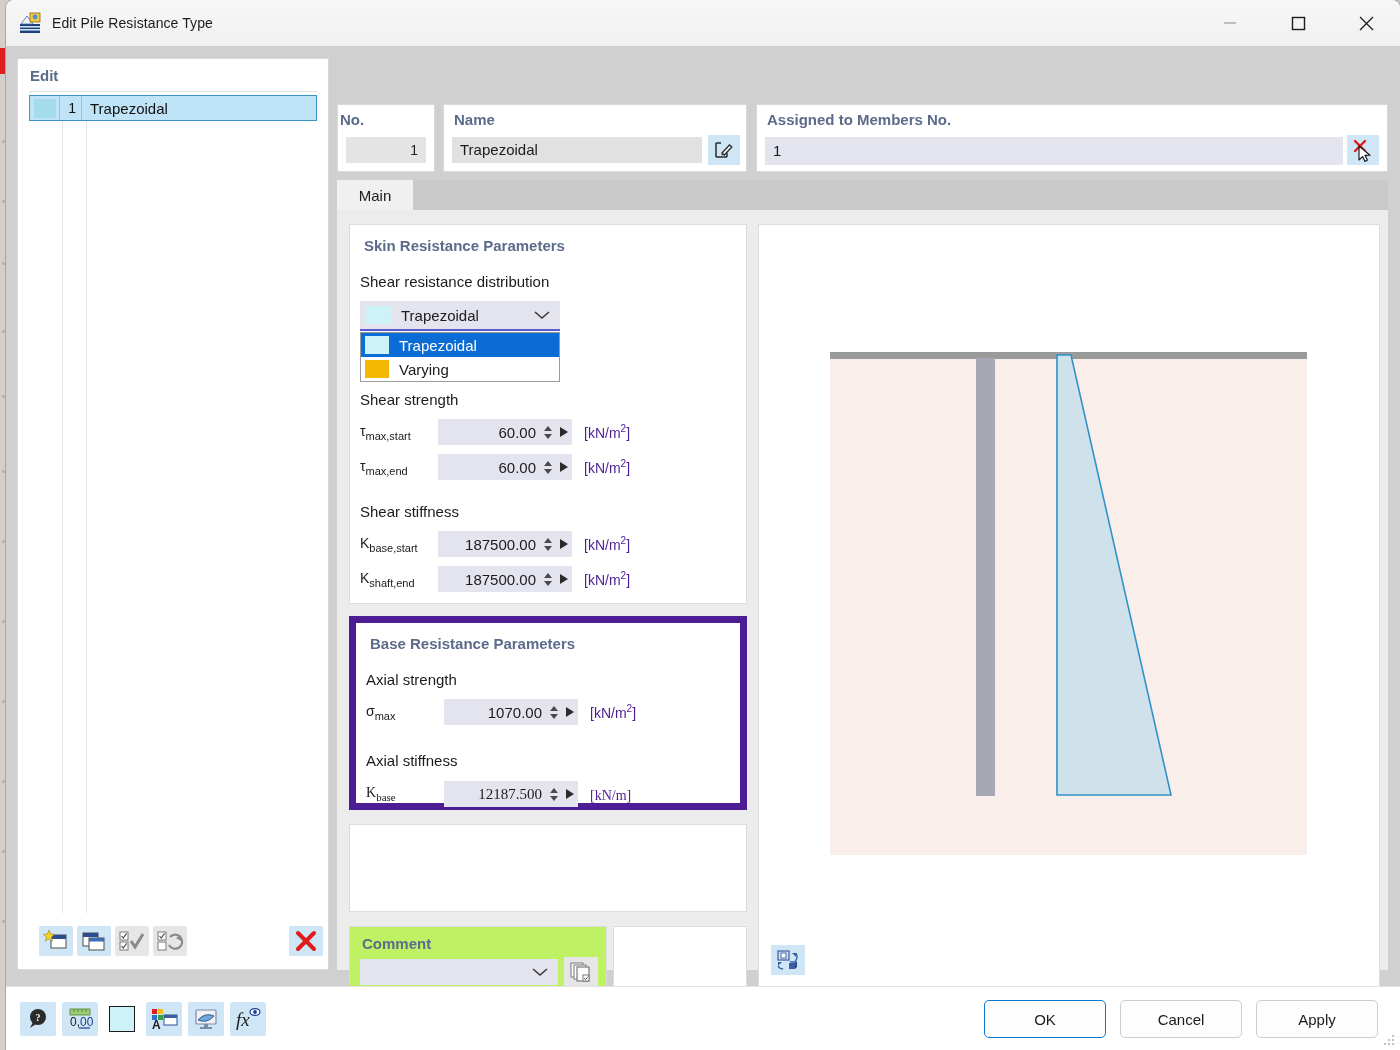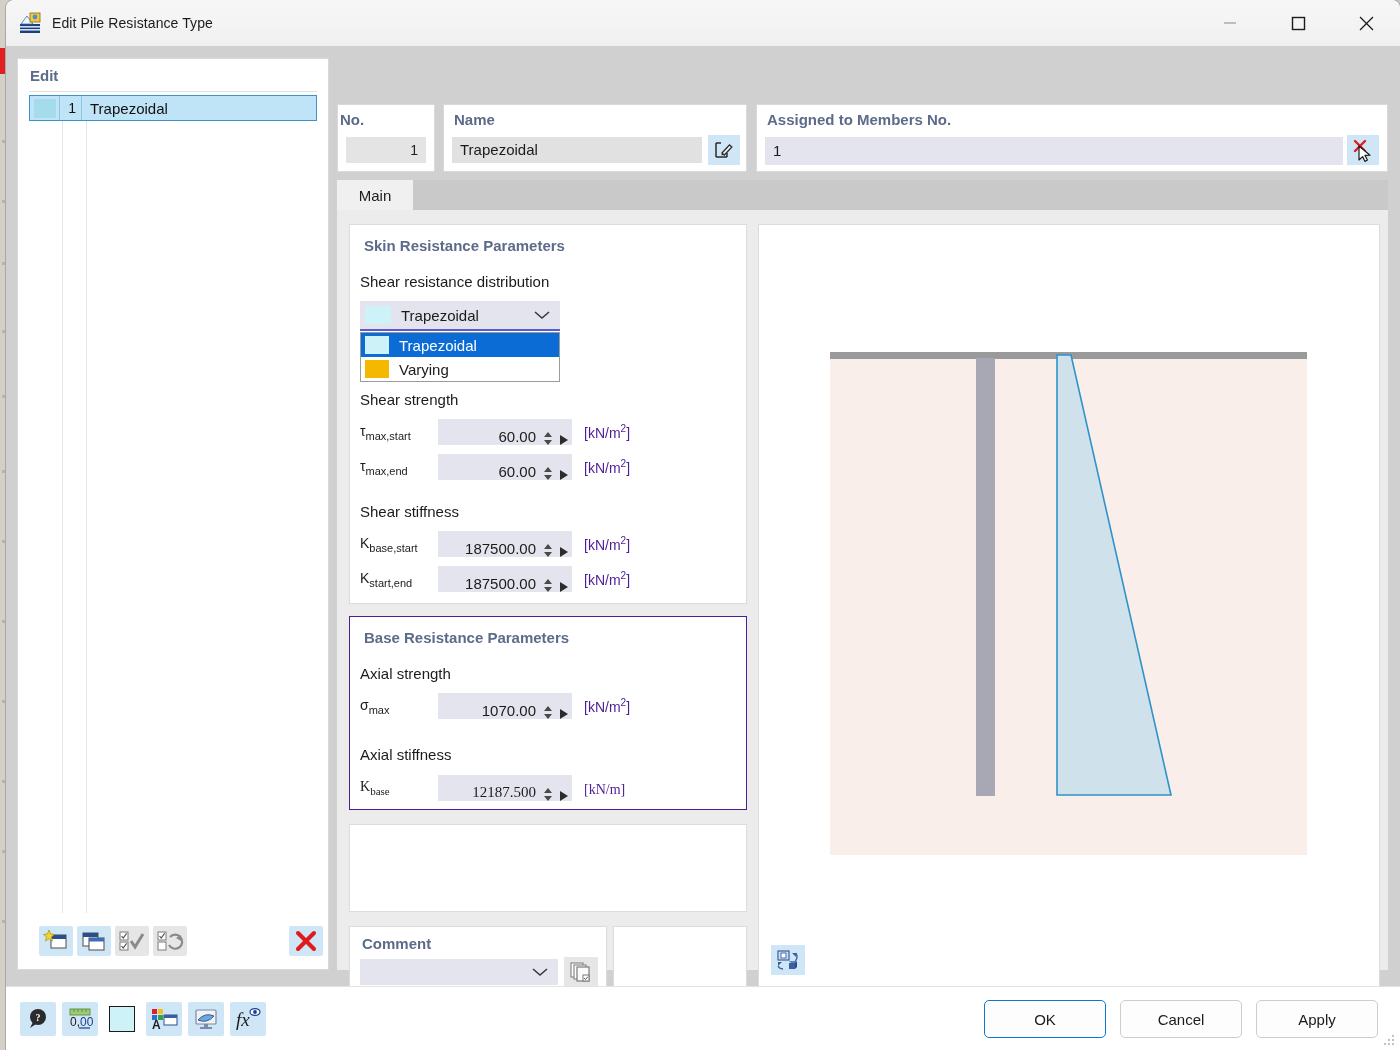--- a/index.html
+++ b/index.html
@@ -151,44 +151,44 @@
     position: absolute; left: 331px; top: 164px; width: 1051px; height: 760px;
     background: #ececec;
   }
 
   .skin-panel {
     position: absolute; left: 12px; top: 14px; width: 398px; height: 380px;
     background: #fff; border: 1px solid #dcdcdc;
   }
   .base-panel {
     position: absolute; left: 12px; top: 406px; width: 398px; height: 194px;
-    background: #fff; border: 1px solid #4c1d95;
+    background: #fff; border: 7px solid #4c1d95;
   }
   .blank-panel {
     position: absolute; left: 12px; top: 614px; width: 398px; height: 88px;
     background: #fff; border: 1px solid #dcdcdc;
   }
   .comment-panel {
     position: absolute; left: 12px; top: 716px; width: 258px; height: 62px;
-    background: #ffffff; border: 1px solid #dcdcdc;
+    background: #bef264; border: 1px solid #dcdcdc;
   }
   .comment-side-panel {
     position: absolute; left: 276px; top: 716px; width: 134px; height: 62px;
     background: #fff; border: 1px solid #dcdcdc;
   }
 
   .sect-title { padding: 12px 8px 0 14px; }
   .grp-label { font-size: 15px; color: #1b1b1b; }
 
   .field-row { position: absolute; display: flex; align-items: center; }
   .f-label { font-size: 14px; color: #1b1b1b; width: 78px; }
   .f-label sub { font-size: 11px; }
   .spin {
     width: 134px; height: 26px; background: #e4e4ee;
-    display: flex; align-items: flex-end; position: relative;
+    display: flex; align-items: center; position: relative;
   }
   .spin .val {
     flex: 1; text-align: right; font-size: 15px; color: #1b1b1b; padding-right: 6px;
   }
   .spin .arrows {
     width: 14px; display: flex; flex-direction: column; align-items: center;
     justify-content: center; gap: 3px; padding-right: 2px;
   }
   .spin .tri {
     width: 0; height: 0; border-left: 4px solid transparent; border-right: 4px solid transparent;
@@ -510,21 +510,21 @@
                   <i></i>
                 </span>
             </span>
             <span class="unit">
               <span>[kN/m</span><sup>2</sup><span>]</span>
             </span>
           </div>
 
           <div class="field-row" style="left:10px;top:341px;">
             <span class="f-label">
-              <span>K</span><sub>start,end</sub>
+              <span>K</span><sub>shaft,end</sub>
             </span>
             <span class="spin">
               <span class="val">187500.00</span>
               <span class="arrows">
                   <i class="tri up"></i>
                   <i class="tri dn"></i>
                 </span>
               <span class="play">
                   <i></i>
                 </span>

